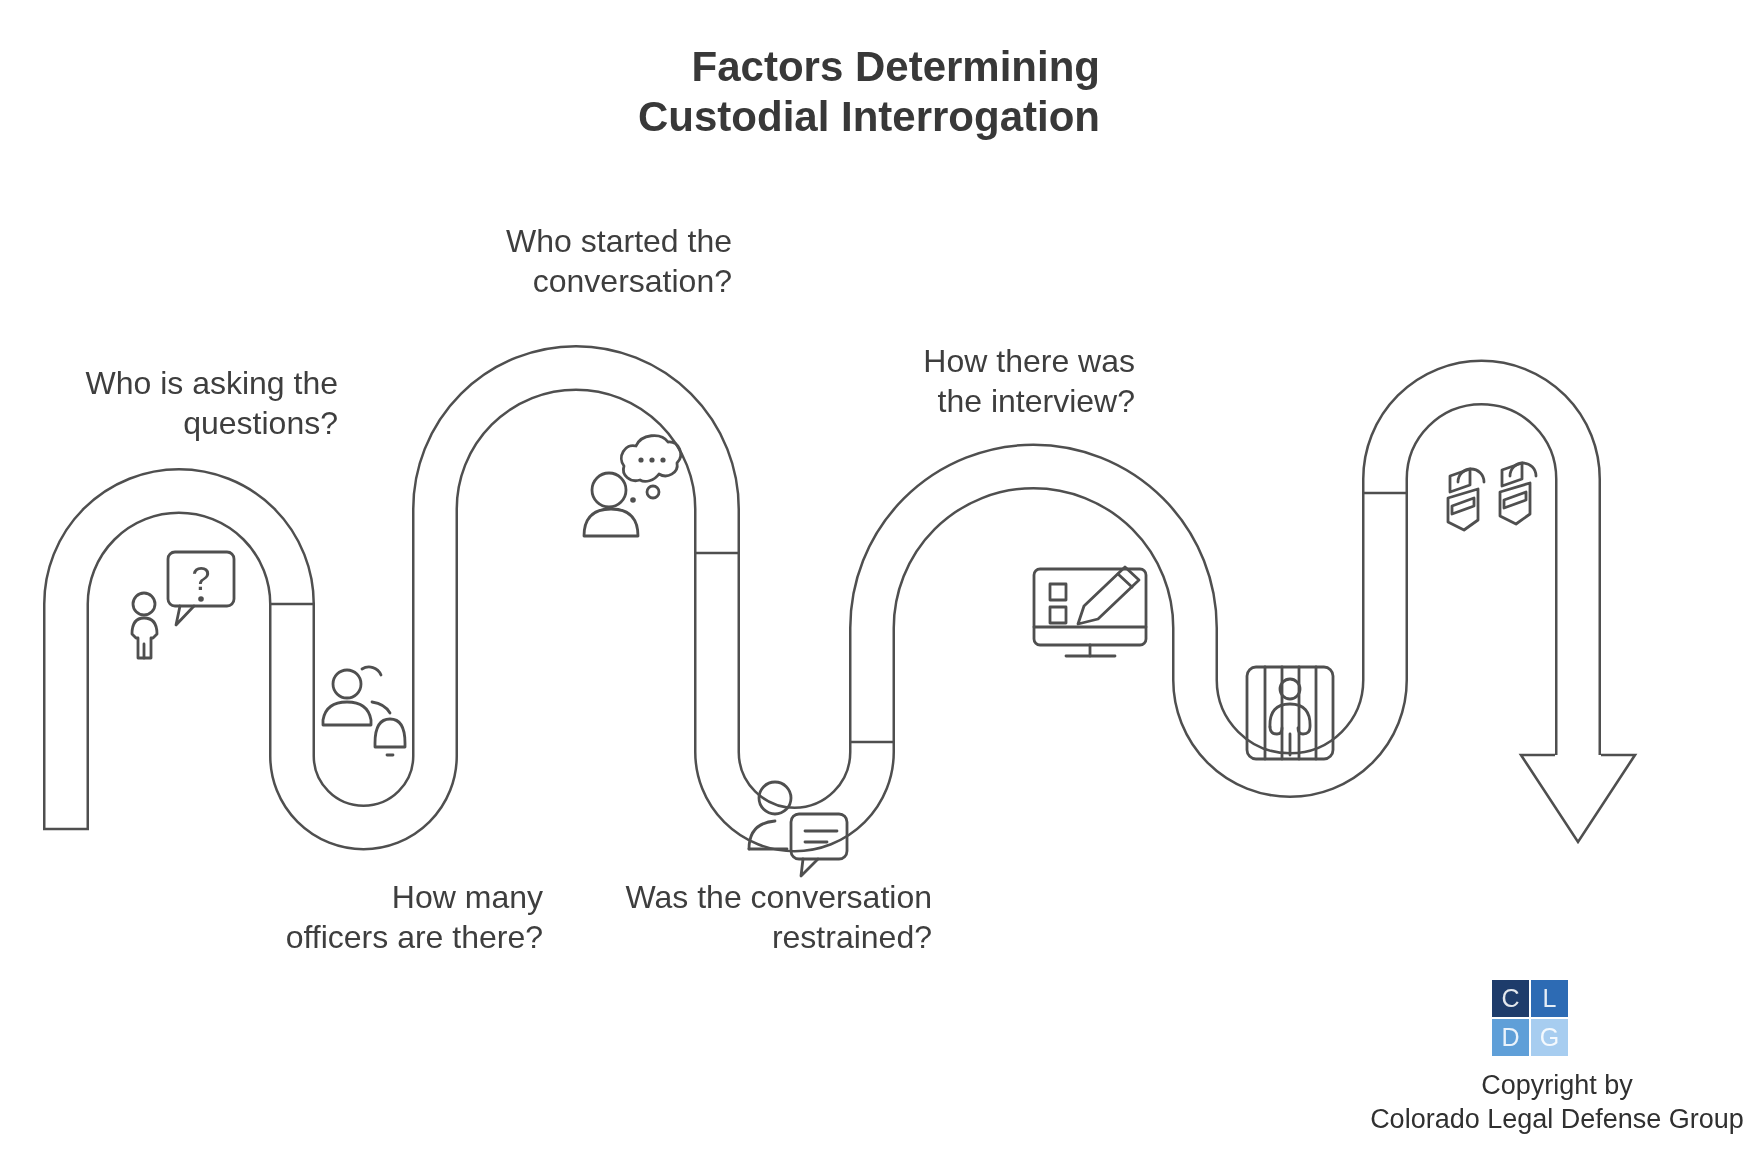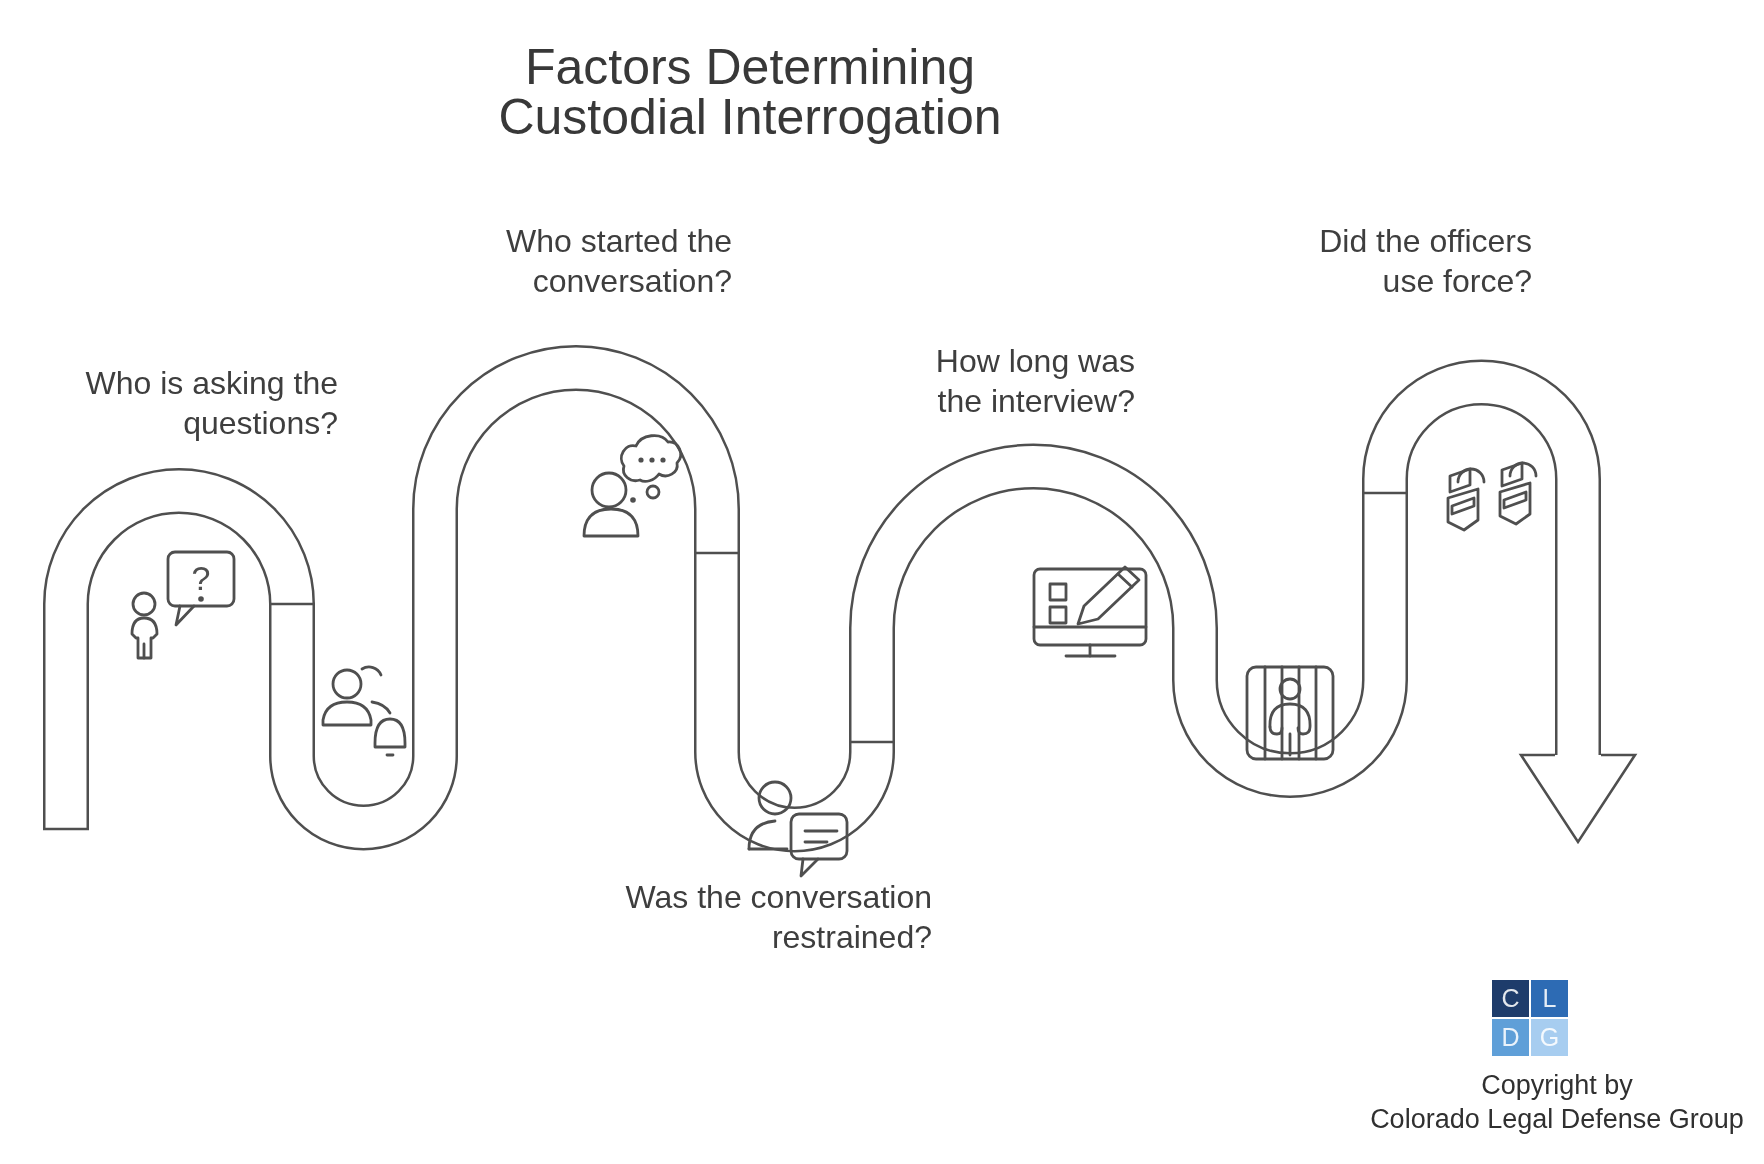--- a/index.html
+++ b/index.html
@@ -2,22 +2,22 @@
 <html style="--line: #4f4f4f; --text: #3e3e3e; --title: #383838; --logo-c: #1e3c6b; --logo-l: #2d6bb4; --logo-d: #5f9fd8; --logo-g: #a7cdf0;"><head>
 <meta charset="utf-8">
 <style>
   :root{
     --line:#4f4f4f; --text:#3e3e3e; --title:#383838;
     --logo-c:#1e3c6b; --logo-l:#2d6bb4; --logo-d:#5f9fd8; --logo-g:#a7cdf0;
   }
   html,body{margin:0;padding:0;background:#fff;}
   .canvas{position:relative;width:1764px;height:1164px;background:#ffffff;overflow:hidden;
           font-family:"Liberation Sans",sans-serif;}
-  .title{position:absolute;left:400px;top:42px;width:700px;text-align:center;
-         font-weight:normal;font-size:50px;line-height:50px;color:var(--title);white-space:pre-line;}
+  .title{position:absolute;left:400px;top:42px;width:700px;text-align:right;
+         font-weight:bold;font-size:42px;line-height:50px;color:var(--title);white-space:pre-line;}
   .factor-label{position:absolute;width:360px;text-align:right;font-size:32px;line-height:40px;
          color:var(--text);white-space:pre-line;}
   .diagram-svg{position:absolute;left:0;top:0;}
   .ribbon-outer{stroke:var(--line);fill:none;stroke-width:46;}
   .ribbon-inner{stroke:#ffffff;fill:none;stroke-width:41;}
   .seam{stroke:var(--line);stroke-width:2.6;fill:none;}
   .arrowhead{fill:#ffffff;stroke:var(--line);stroke-width:2.6;stroke-linejoin:miter;}
   .stroke{stroke:var(--line);fill:none;stroke-width:2.8;stroke-linecap:round;stroke-linejoin:round;}
   .filldot{fill:var(--line);stroke:none;}
   .glyph{fill:var(--line);stroke:none;font-family:"Liberation Sans",sans-serif;}
@@ -29,28 +29,28 @@
 </head>
 <body>
 
 <div class="canvas">
 
   <div class="title">Factors Determining
 Custodial Interrogation</div>
 
   <div class="factor-label" style="left:-22px;top:363px">Who is asking the
 questions?</div>
+  <div class="factor-label" style="left:183px;top:877px">How many
+officers are there?</div>
   <div class="factor-label" style="left:372px;top:221px">Who started the
 conversation?</div>
   <div class="factor-label" style="left:572px;top:877px">Was the conversation
 restrained?</div>
-  <div class="factor-label" style="left:775px;top:341px">How long was
+  <div class="factor-label" style="left:775px;top:341px">How there was
 the interview?</div>
-  <div class="factor-label" style="left:1172px;top:221px">Did the officers
-use force?</div>
 
   <svg class="diagram-svg" width="1764" height="1164" viewBox="0 0 1764 1164">
 
     <g>
       <path class="ribbon-outer" d="M66,830 L66,604 A113,113 0 0 1 292,604 L292,756 A71.5,71.5 0 0 0 435,756 L435,509 A141,141 0 0 1 717,509 L717,752 A77.5,77.5 0 0 0 872,752 L872,628 A161.5,161.5 0 0 1 1195,628 L1195,680 A95,95 0 0 0 1385,680 L1385,479 A96.5,96.5 0 0 1 1578,479 L1578,755"></path>
       <path class="ribbon-inner" d="M66,830 L66,604 A113,113 0 0 1 292,604 L292,756 A71.5,71.5 0 0 0 435,756 L435,509 A141,141 0 0 1 717,509 L717,752 A77.5,77.5 0 0 0 872,752 L872,628 A161.5,161.5 0 0 1 1195,628 L1195,680 A95,95 0 0 0 1385,680 L1385,479 A96.5,96.5 0 0 1 1578,479 L1578,755"></path>
       <path class="arrowhead" d="M1555,755 L1521,755 L1578,842 L1635,755 L1601,755"></path>
       <path class="seam" d="M43,829 L89,829"></path>
       <path class="seam" d="M269,604 L315,604"></path>
       <path class="seam" d="M694,553 L740,553"></path>

